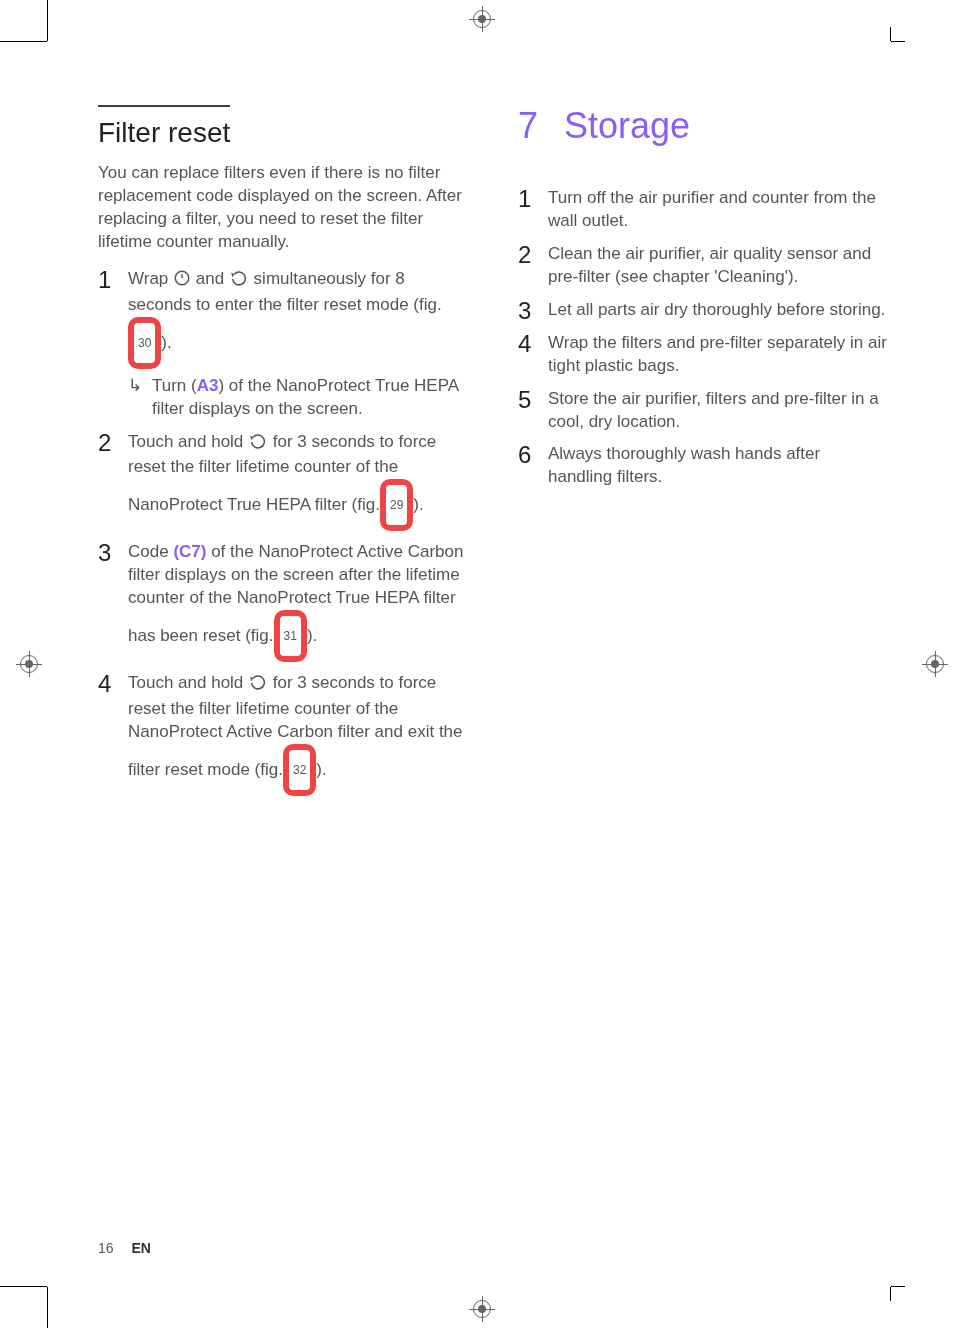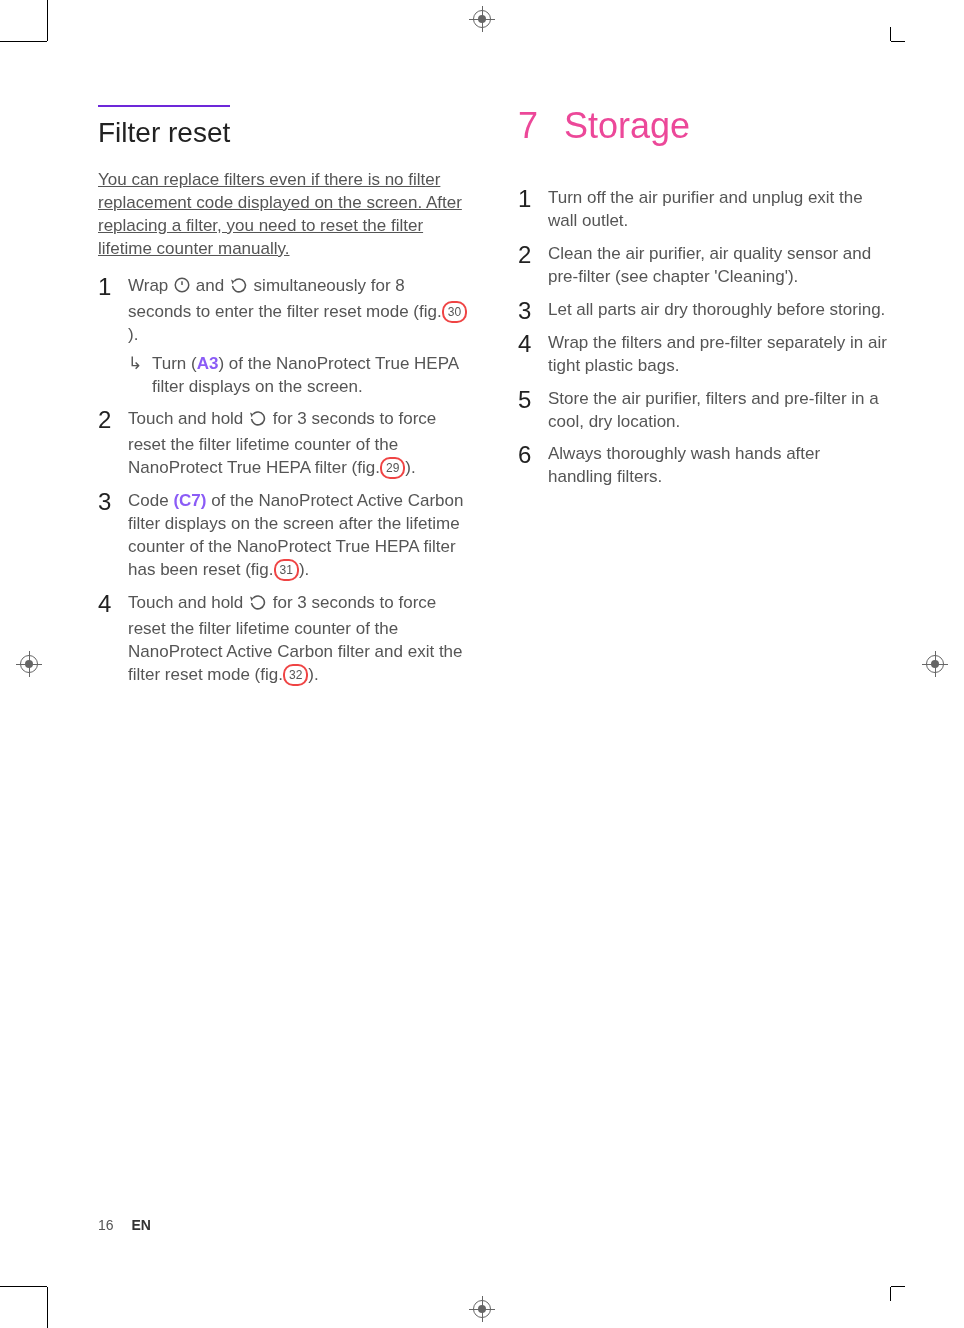--- a/index.html
+++ b/index.html
@@ -57,31 +57,30 @@
     width: 790px;
     display: flex;
     gap: 50px;
   }
   .col { width: 370px; }
 
   h2.section-title {
     font-size: 28px;
     font-weight: 400;
     color: #222;
-    margin: 0 0 20px 0;
+    margin: 0 0 13px 0;
     padding-top: 10px;
-    border-top: 2px solid #6d28d9;
+    border-top: 2px solid #404040;
     display: inline-block;
   }
   .intro {
     font-size: 17px;
     line-height: 1.35;
     color: #555;
     margin: 0 0 14px 0;
-    text-decoration: underline;
   }
   ol.steps {
     list-style: none;
     margin: 0; padding: 0;
     counter-reset: step;
   }
   ol.steps > li {
     counter-increment: step;
     position: relative;
     padding-left: 30px;
@@ -110,49 +109,49 @@
   }
   .sub li::before {
     content: "↳";
     position: absolute; left: 0; top: 0;
     color: #555;
   }
 
   h1.chapter {
     font-size: 36px;
     font-weight: 400;
-    color: #ec4899;
+    color: #8b5cf6;
     margin: 0 0 40px 0;
   }
   .chapter-num {
     display: inline-block;
     width: 36px;
   }
 
   .bold { font-weight: 700; color: #8b5cf6; }
 
   .icon-power, .icon-reset {
     display: inline-block;
     vertical-align: -3px;
   }
   .fig-ref {
     display: inline-block;
-    border: 2px solid #ef4444;
+    border: 6px solid #ef4444;
     border-radius: 10px;
     font-size: 12px;
     line-height: 16px;
-    padding: 1px 4px;
+    padding: 12px 4px;
     vertical-align: 1px;
     color: #555;
   }
 
   
   .footer {
     position: absolute;
-    left: 98px; bottom: 95px;
+    left: 98px; bottom: 72px;
     font-size: 14px;
     color: #555;
     margin-top: 32px;
   }
   .footer .lang { font-weight: 700; margin-left: 14px; color: #333; }
 </style>
 </head>
 <body>
 
 <div class="crop-line crop-h tl-h"></div>
@@ -234,21 +233,21 @@
       </li>
     </ol>
   </div>
 
   <div class="col">
     <h1 class="chapter">
       <span class="chapter-num">7</span>
       <span>Storage</span>
     </h1>
     <ol class="steps">
-      <li>Turn off the air purifier and unplug exit the wall outlet.</li>
+      <li>Turn off the air purifier and counter from the wall outlet.</li>
       <li>Clean the air purifier, air quality sensor and pre-filter (see chapter 'Cleaning').</li>
       <li>Let all parts air dry thoroughly before storing.</li>
       <li> Wrap the filters and pre-filter separately in air tight plastic bags.</li>
       <li>Store the air purifier, filters and pre-filter in a cool, dry location.</li>
       <li>Always thoroughly wash hands after handling filters.</li>
     </ol>
   </div>
 
 </div>
 

